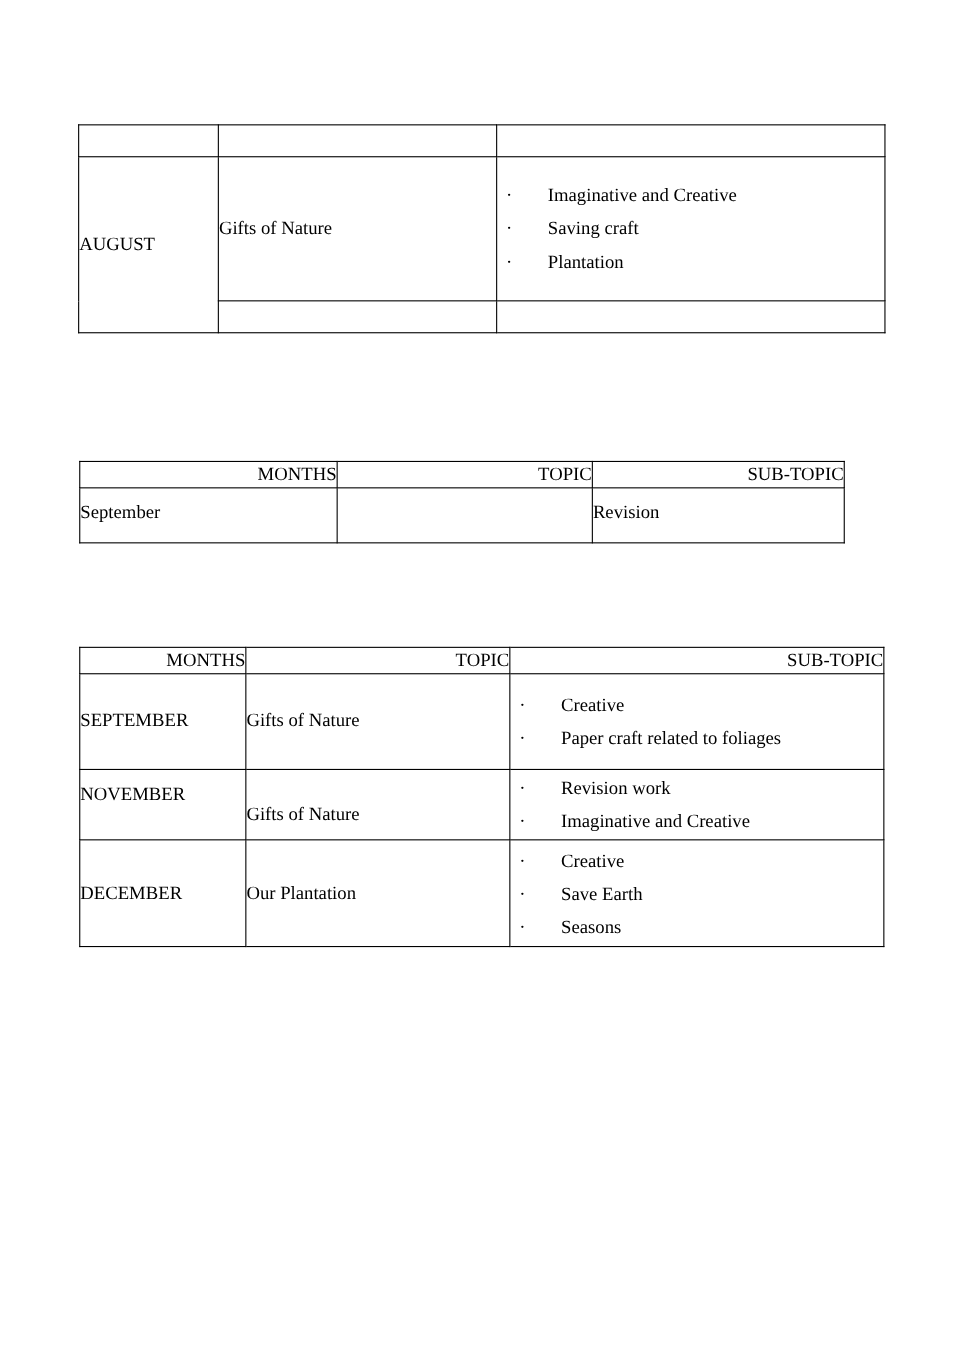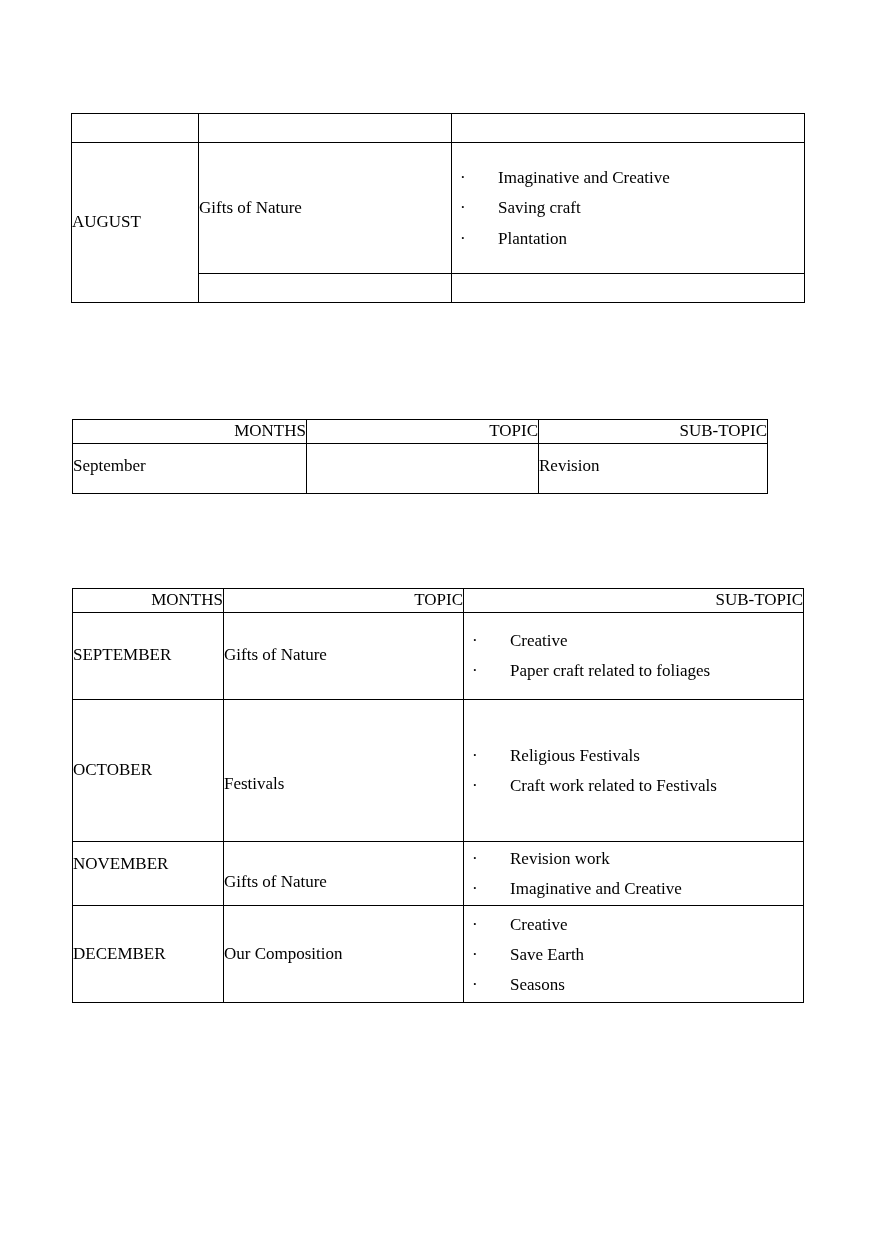--- a/index.html
+++ b/index.html
@@ -208,49 +208,39 @@
         <td class="c-center v-mid">SEPTEMBER</td>
         <td class="c-center v-mid">Gifts of Nature</td>
         <td class="v-top">
           <ul class="bul">
             <li><span class="dot">·</span><span>Creative</span></li>
             <li><span class="dot">·</span><span>Paper craft related to foliages</span></li>
           </ul>
         </td>
       </tr>
 
-      <tr class="row-oct">
-        <td class="c-center v-mid">OCTOBER</td>
-        <td class="c-center v-top" style="padding-top:28px;">Festivals</td>
-        <td class="v-top">
-          <ul class="bul">
-            <li><span class="dot">·</span><span>Religious Festivals</span></li>
-            <li><span class="dot">·</span><span>Craft work related to Festivals</span></li>
-          </ul>
-        </td>
-      </tr>
 
       <tr class="row-nov">
         <td class="c-center v-mid">
           <span class="nudge-up">NOVEMBER</span>
         </td>
         <td class="c-center v-mid">
           <span class="nudge-down">Gifts of Nature</span>
         </td>
         <td class="v-top">
           <ul class="bul">
             <li><span class="dot">·</span><span>Revision work</span></li>
             <li><span class="dot">·</span><span>Imaginative and Creative</span></li>
           </ul>
         </td>
       </tr>
 
       <tr class="row-dec">
         <td class="c-center v-mid">DECEMBER</td>
-        <td class="c-left v-top pad-cell">Our Composition</td>
+        <td class="c-left v-top pad-cell">Our Plantation</td>
         <td class="v-top">
           <ul class="bul">
             <li><span class="dot">·</span><span>Creative</span></li>
             <li><span class="dot">·</span><span>Save Earth</span></li>
             <li><span class="dot">·</span><span>Seasons</span></li>
           </ul>
         </td>
       </tr>
 
 

